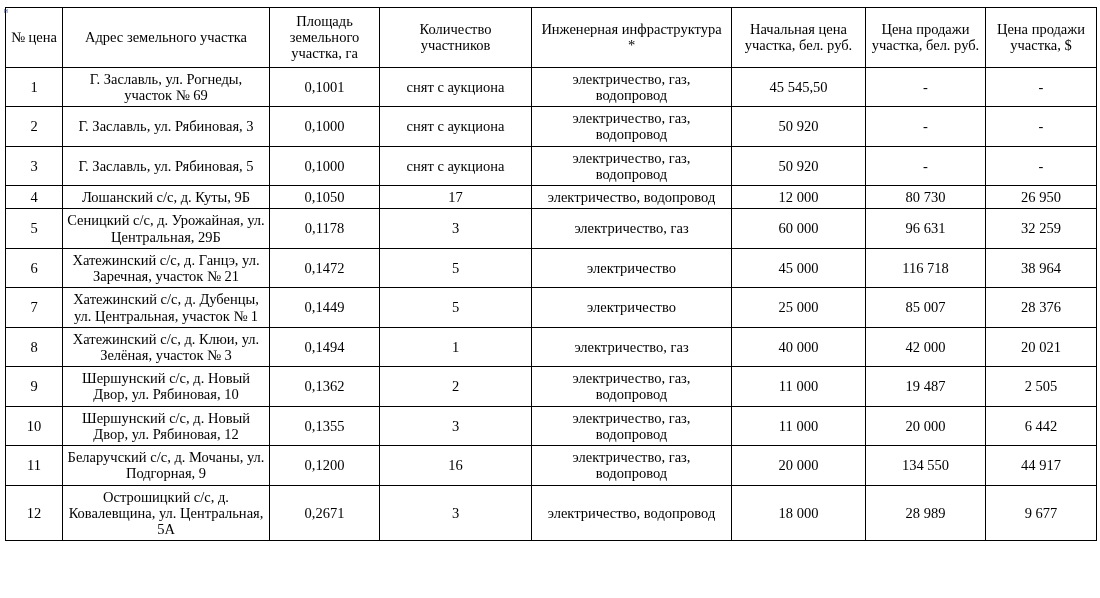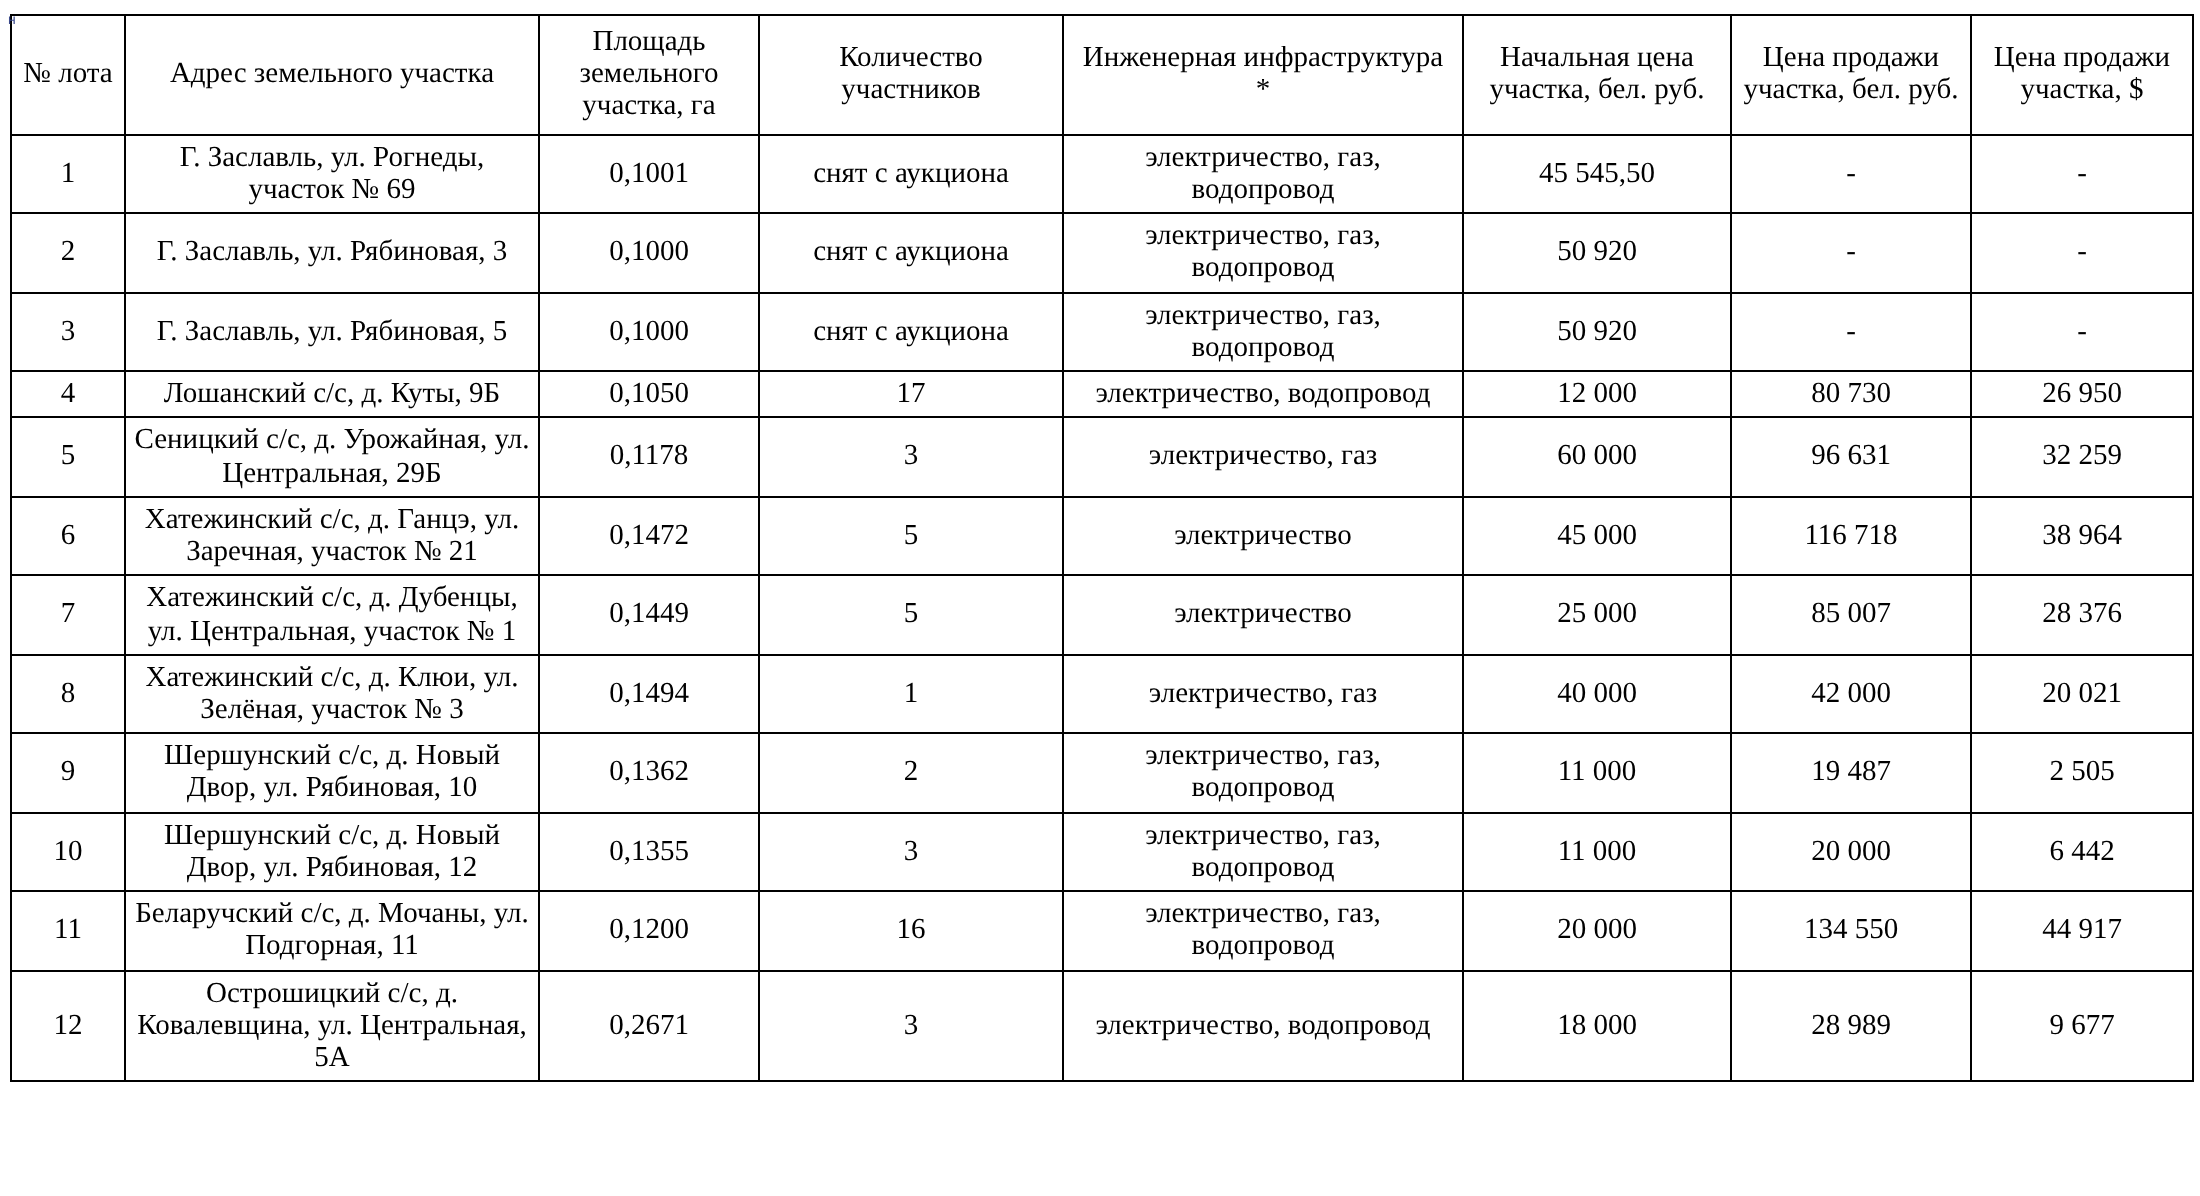--- a/index.html
+++ b/index.html
@@ -75,21 +75,21 @@
         <col class="c1">
         <col class="c2">
         <col class="c3">
       <col class="c4">
         <col class="c5">
         <col class="c6">
         <col class="c7">
     </colgroup>
     <thead>
       <tr>
-        <th>№ лота</th>
+        <th>№ цена</th>
         <th>Адрес земельного участка</th>
         <th>Площадь земельного участка, га</th>
         <th>Количество участников</th>
         <th>Инженерная инфраструктура *</th>
         <th>Начальная цена участка, бел. руб.</th>
         <th>Цена продажи участка, бел. руб.</th>
         <th>Цена продажи участка, $</th>
       </tr>
     </thead>
     <tbody>
@@ -188,21 +188,21 @@
         <td>Шершунский с/с, д. Новый Двор, ул. Рябиновая, 12</td>
         <td>0,1355</td>
         <td>3</td>
         <td>электричество, газ, водопровод</td>
         <td>11 000</td>
         <td>20 000</td>
         <td>6 442</td>
       </tr>
       <tr>
         <td class="lot">11</td>
-        <td>Беларучский с/с, д. Мочаны, ул. Подгорная, 11</td>
+        <td>Беларучский с/с, д. Мочаны, ул. Подгорная, 9</td>
         <td>0,1200</td>
         <td>16</td>
         <td>электричество, газ, водопровод</td>
         <td>20 000</td>
         <td>134 550</td>
         <td>44 917</td>
       </tr>
       <tr>
         <td class="lot">12</td>
         <td>Острошицкий с/с, д. Ковалевщина, ул. Центральная, 5А</td>

